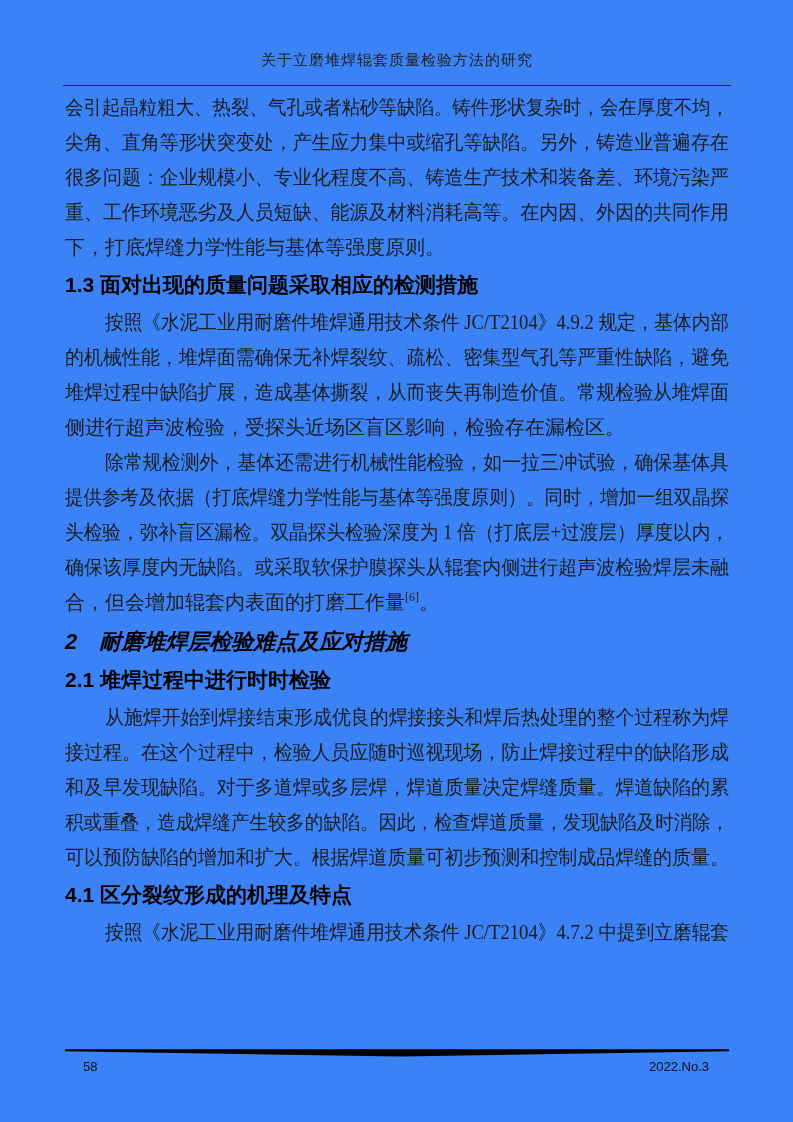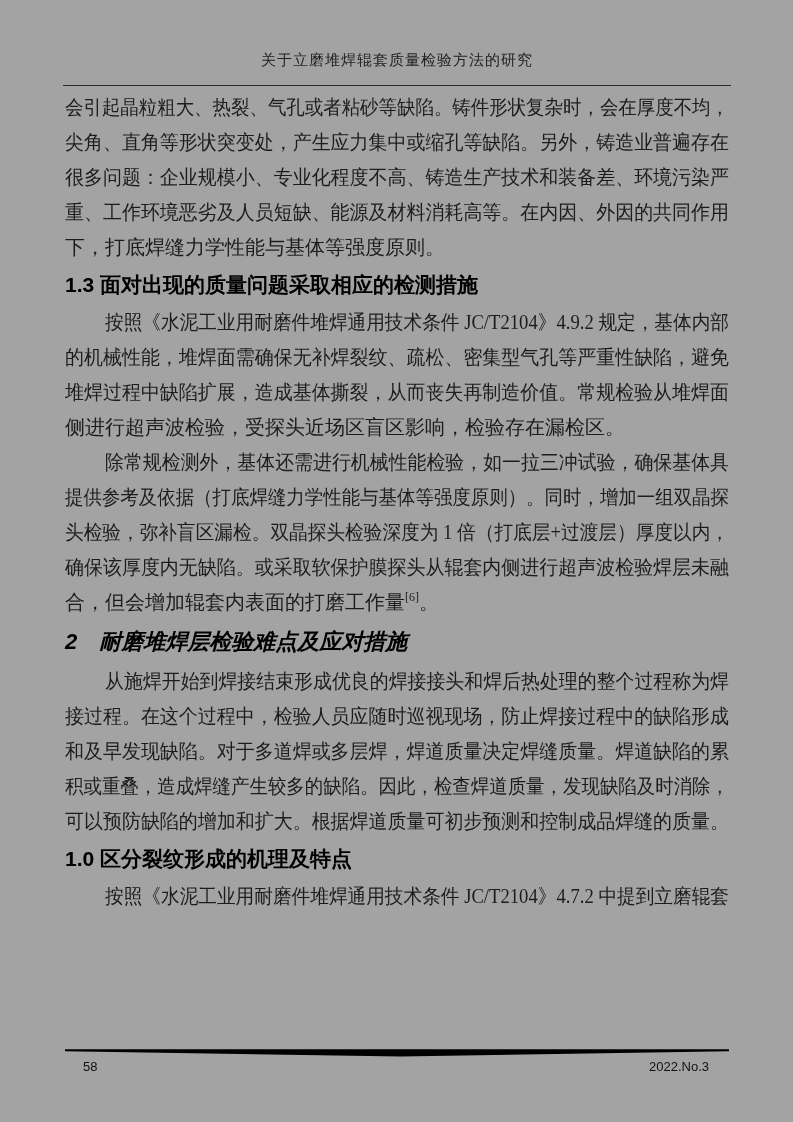--- a/index.html
+++ b/index.html
@@ -1,19 +1,19 @@
 <!DOCTYPE html>
 <html><head>
 <meta charset="utf-8">
 <style>
   html,body{margin:0;padding:0;background:#ffffff;}
   .page{
     position:relative;
     width:793px;height:1122px;
-    background:#a3a3a3;
+    background:#3b82f6;
     overflow:hidden;
     font-family:"Liberation Serif","DejaVu Serif",serif;
     color:#1c1c1c;
   }
   
   .header{
     position:absolute;left:63px;right:62px;top:0;
     padding-top:52px;
     border-bottom:1px solid #2b2b2b;
     height:33px;
@@ -93,26 +93,27 @@
       <div class="line ind"><span class="fit j" style="transform: scaleX(0.932866);"><span>按照《水泥工业用耐磨件堆焊通用技术条件 JC/T2104》4.9.2 规定，基体内部</span></span></div>
       <div class="line"><span class="fit j" style="transform: scaleX(0.948571);"><span>的机械性能，堆焊面需确保无补焊裂纹、疏松、密集型气孔等严重性缺陷，避免</span></span></div>
       <div class="line"><span class="fit j" style="transform: scaleX(0.948571);"><span>堆焊过程中缺陷扩展，造成基体撕裂，从而丧失再制造价值。常规检验从堆焊面</span></span></div>
       <div class="line"><span class="fit"><span>侧进行超声波检验，受探头近场区盲区影响，检验存在漏检区。</span></span></div>
       <div class="line ind"><span class="fit j" style="transform: scaleX(0.945455);"><span>除常规检测外，基体还需进行机械性能检验，如一拉三冲试验，确保基体具</span></span></div>
       <div class="line"><span class="fit j" style="transform: scaleX(0.922222);"><span>提供参考及依据（打底焊缝力学性能与基体等强度原则）。同时，增加一组双晶探</span></span></div>
       <div class="line"><span class="fit j" style="transform: scaleX(0.933527);"><span>头检验，弥补盲区漏检。双晶探头检验深度为 1 倍（打底层+过渡层）厚度以内，</span></span></div>
       <div class="line"><span class="fit j" style="transform: scaleX(0.948571);"><span>确保该厚度内无缺陷。或采取软保护膜探头从辊套内侧进行超声波检验焊层未融</span></span></div>
       <div class="line"><span class="fit"><span>合，但会增加辊套内表面的打磨工作量</span><sup>[6]</sup><span>。</span></span></div>
       <div class="heading h-section">2　耐磨堆焊层检验难点及应对措施</div>
+      <div class="heading h-sub">2.1 堆焊过程中进行时时检验</div>
       <div class="line ind"><span class="fit j" style="transform: scaleX(0.945455);"><span>从施焊开始到焊接结束形成优良的焊接接头和焊后热处理的整个过程称为焊</span></span></div>
       <div class="line"><span class="fit j" style="transform: scaleX(0.948571);"><span>接过程。在这个过程中，检验人员应随时巡视现场，防止焊接过程中的缺陷形成</span></span></div>
       <div class="line"><span class="fit j" style="transform: scaleX(0.948571);"><span>和及早发现缺陷。对于多道焊或多层焊，焊道质量决定焊缝质量。焊道缺陷的累</span></span></div>
       <div class="line"><span class="fit j" style="transform: scaleX(0.922222);"><span>积或重叠，造成焊缝产生较多的缺陷。因此，检查焊道质量，发现缺陷及时消除，</span></span></div>
       <div class="line"><span class="fit" style="transform: scaleX(0.948571);"><span>可以预防缺陷的增加和扩大。根据焊道质量可初步预测和控制成品焊缝的质量。</span></span></div>
-      <div class="heading h-sub">1.0 区分裂纹形成的机理及特点</div>
+      <div class="heading h-sub">4.1 区分裂纹形成的机理及特点</div>
       <div class="line ind"><span class="fit j" style="transform: scaleX(0.932866);"><span>按照《水泥工业用耐磨件堆焊通用技术条件 JC/T2104》4.7.2 中提到立磨辊套</span></span></div>
     </main>
 
   <footer class="footer">
     <svg class="footer-bar" viewBox="0 0 664 9" preserveAspectRatio="none">
       <polygon points="0,1.2 664,1.2 664,3.2 336,8.6 0,3.2" fill="#000000"></polygon>
     </svg>
     <div class="footer-row">
       <span class="page-number">58</span>
       <span class="issue-label">2022.No.3</span>

